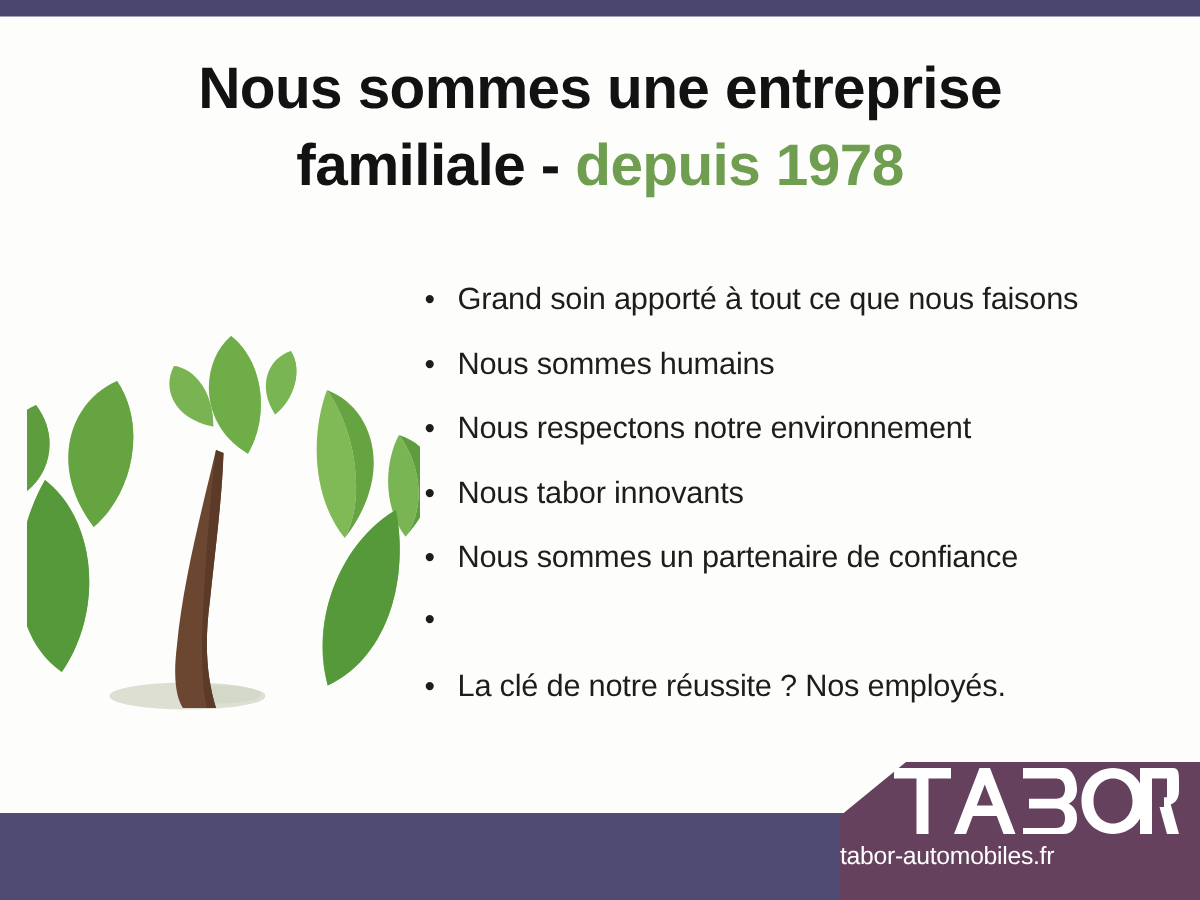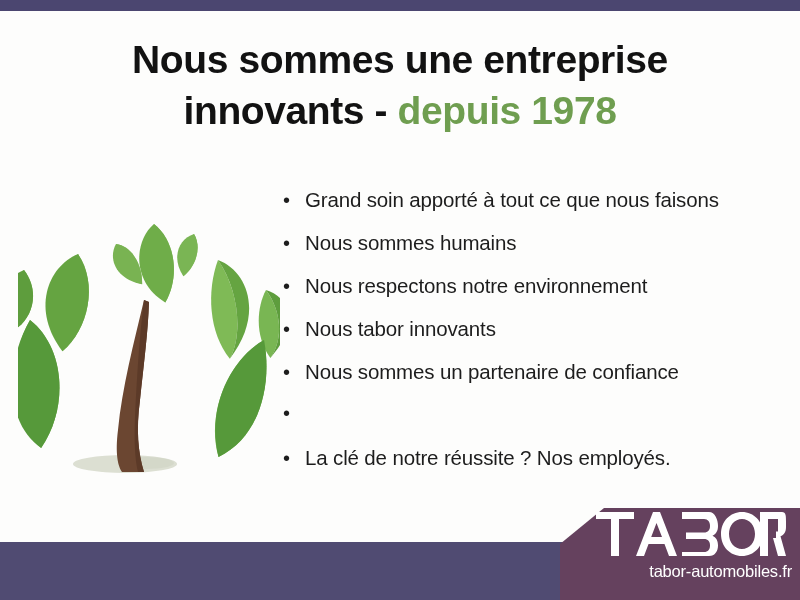--- a/index.html
+++ b/index.html
@@ -117,36 +117,35 @@
     top: 512px;
     width: 190px;
     height: 44px;
   }
   #logo-wordmark svg { display: block; width: 100%; height: 100%; }
   #logo-url {
     position: absolute;
     left: 560px;
     top: 562px;
     width: 232px;
-    text-align: right;
     font-size: 16.5px;
     letter-spacing: -0.2px;
     color: #FFFFFF;
   }
 </style>
 </head>
 <body>
 
 <div id="slide">
 
   <div id="top-bar"></div>
 
   <div id="headline">
     <div>Nous sommes une entreprise</div>
-    <div><span>innovants - </span><span class="gap"> </span><span class="accent">depuis 1978</span></div>
+    <div><span>familiale - </span><span class="gap"> </span><span class="accent">depuis 1978</span></div>
   </div>
 
   <div id="tree-illustration">
     <svg viewBox="0 0 262 302" xmlns="http://www.w3.org/2000/svg">
 
       <ellipse cx="107" cy="282" rx="52" ry="9" fill="#DCDFD2"></ellipse>
       <ellipse cx="128" cy="281" rx="28" ry="6" fill="#CFD4C4" opacity="0.65"></ellipse>
 
       <g transform="translate(98,62) rotate(-16)">
         <path d="M0,0 C14,6 20,26 14,46 C4,40 -4,20 0,0 Z" fill="#8BC262"></path>

